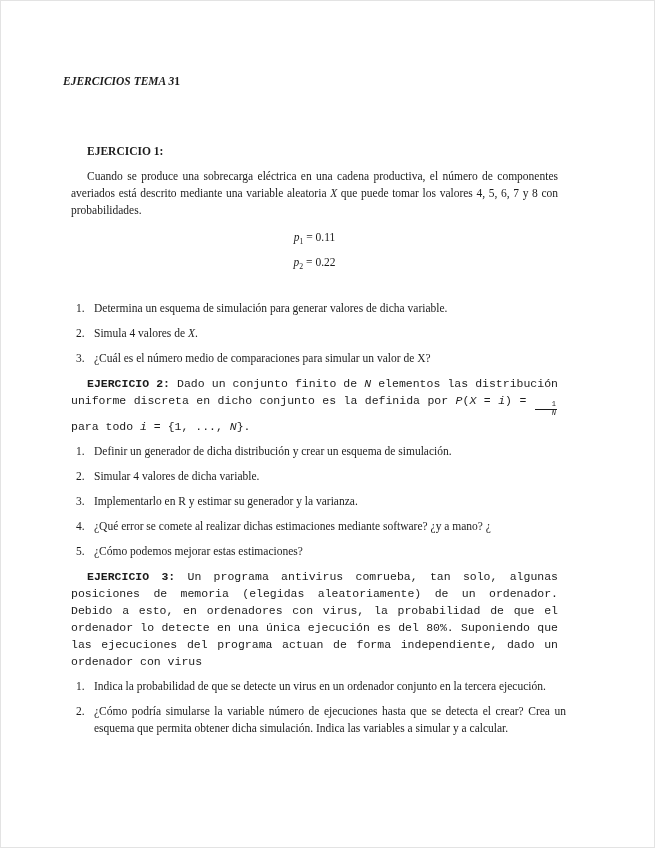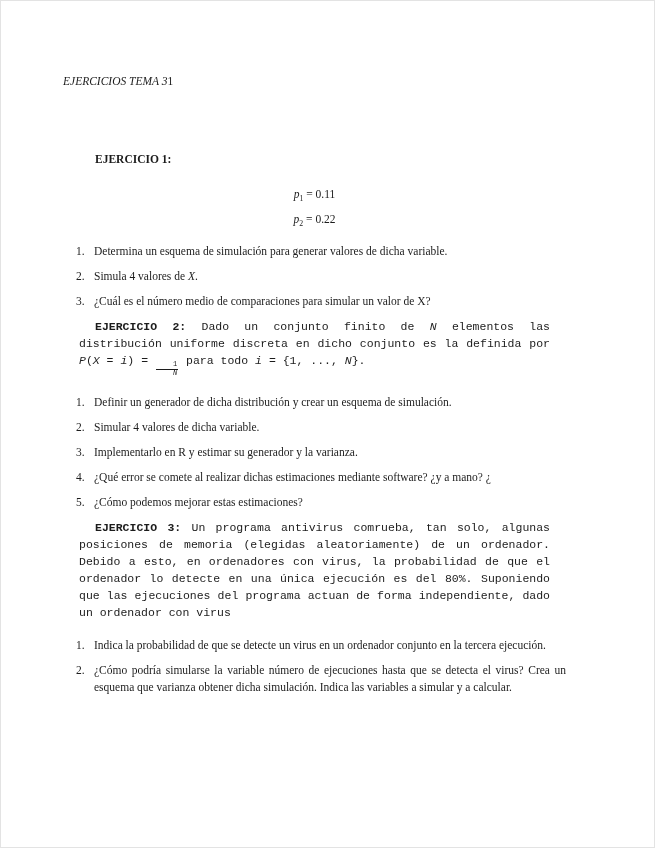--- a/index.html
+++ b/index.html
@@ -12,36 +12,36 @@
     box-sizing: border-box;
     font-family: "Liberation Serif", "DejaVu Serif", serif;
     font-size: 11.5px;
     line-height: 17px;
     color: #1c1c1c;
     overflow: hidden;
   }
   .header {
     position: absolute;
     top: 72px; left: 62px; width: 503px;
-    display: flex; align-items: flex-start;
+    display: flex; align-items: flex-start; font-weight: bold;
   }
   .header .h-left { font-style: italic; white-space: nowrap; }
   .header .h-center { flex: 1; text-align: center; font-style: italic; white-space: nowrap; }
   .header .h-page { text-align: right; }
   .content {
     position: absolute;
     top: 134px; left: 62px; width: 503px;
   }
-  p { margin: 16px; }
+  p { margin: 8px; }
   .indent { text-indent: 16px; }
   .just { text-align: justify; }
   .label { font-weight: bold; }
   .math { font-style: italic; }
   .sub { font-size: 0.68em; vertical-align: sub; }
-  .equations { margin: 6px 0 8px 0; text-align: center; }
+  .equations { margin: 6px 0 22px 0; text-align: center; }
   .eq { line-height: 20px; }
   .list { margin-top: 8px; }
   .item { display: flex; padding-left: 13px; margin-bottom: 8px; }
   .item .num { width: 18px; flex-shrink: 0; }
   .item .itext { flex: 1; text-align: justify; }
   .para-gap { margin-top: 2px; font-family: Liberation Mono, monospace; }
   .list-gap { margin-top: 6px; }
   .frac {
     display: inline-flex;
     flex-direction: column;
@@ -60,20 +60,21 @@
 <div class="page">
 
   <div class="header">
     <span class="h-left">EJERCICIOS TEMA 3</span>
     <span class="h-page">1</span>
   </div>
 
   <div class="content">
 
     <p class="indent"><span class="label">EJERCICIO 1:</span></p>
+    <p class="indent just"><span>Cuando se produce una sobrecarga eléctrica en una cadena productiva, el número de componentes averiados está descrito mediante una variable aleatoria </span><span class="math">X</span><span> que puede tomar los valores 4, 5, 6, 7 y 8 con probabilidades.</span></p>
 
     <div class="equations">
       <div class="eq"><span class="math">p</span><span class="sub">1</span><span> = 0.11</span></div>
       <div class="eq"><span class="math">p</span><span class="sub">2</span><span> = 0.22</span></div>
     </div>
 
     <div class="list">
       <div class="item">
         <span class="num">1.</span>
         <span class="itext"><span>Determina un esquema de simulación para generar valores de dicha variable.</span></span>
@@ -118,18 +119,18 @@
 
     <p class="indent just para-gap"><span class="label">EJERCICIO 3:</span><span><span> Un programa antivirus comrueba, tan solo, algunas posiciones de memoria (elegidas aleatoriamente) de un ordenador. Debido a esto, en ordenadores con virus, la probabilidad de que el ordenador lo detecte en una única ejecución es del 80%. Suponiendo que las ejecuciones del programa actuan de forma independiente, dado un ordenador con virus</span></span></p>
 
     <div class="list list-gap">
       <div class="item">
         <span class="num">1.</span>
         <span class="itext"><span>Indica la probabilidad de que se detecte un virus en un ordenador conjunto en la tercera ejecución.</span></span>
       </div>
       <div class="item">
         <span class="num">2.</span>
-        <span class="itext"><span>¿Cómo podría simularse la variable número de ejecuciones hasta que se detecta el virus? Crea un esquema que varianza obtener dicha simulación. Indica las variables a simular y a calcular.</span></span>
+        <span class="itext"><span>¿Cómo podría simularse la variable número de ejecuciones hasta que se detecta el crear? Crea un esquema que permita obtener dicha simulación. Indica las variables a simular y a calcular.</span></span>
       </div>
     </div>
 
   </div>
 </div>
 
 </body></html>

